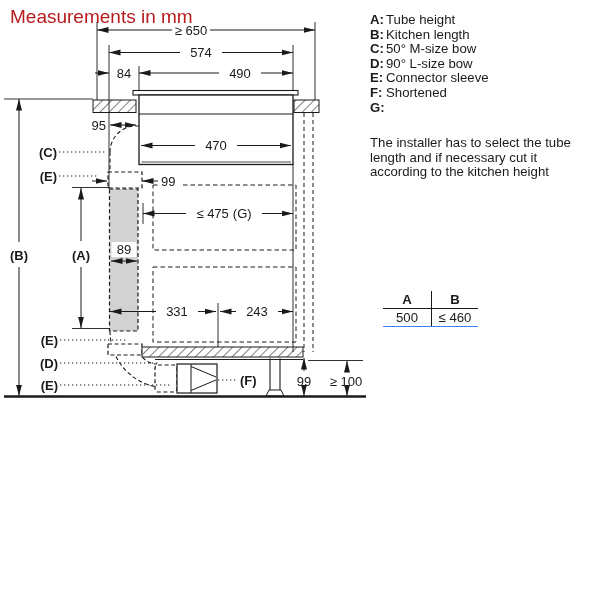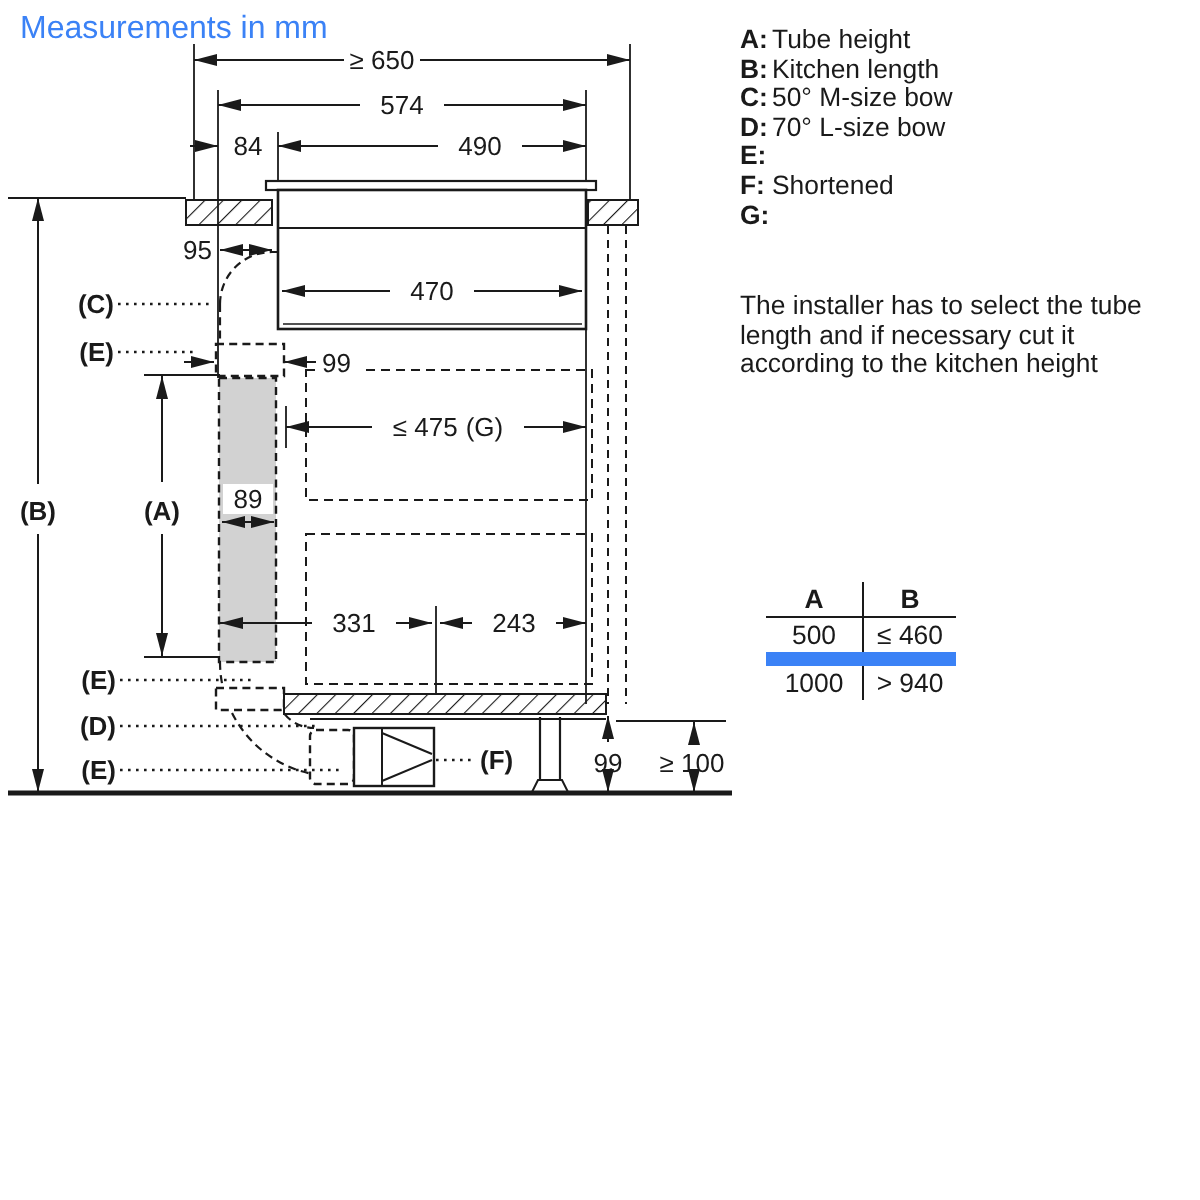--- a/index.html
+++ b/index.html
@@ -1,34 +1,34 @@
 <!DOCTYPE html>
 <html><head>
 <meta charset="utf-8">
 <style>
   html,body{margin:0;padding:0;}
   body{
     width:600px;height:600px;background:#ffffff;position:relative;
     font-family:"Liberation Sans",sans-serif;color:#1a1a1a;overflow:hidden;
   }
-  .title{position:absolute;left:10px;top:6px;font-size:16px;color:#3b82f6;}
+  .title{position:absolute;left:10px;top:6px;font-size:19px;color:#b91c1c;}
   svg{position:absolute;left:0;top:0;}
   svg text{font-family:"Liberation Sans",sans-serif;fill:#1a1a1a;font-size:13px;}
   svg text.bold{font-weight:bold;}
   .legend{position:absolute;left:370px;top:13px;font-size:13.2px;line-height:14.6px;}
   .legend .row{display:flex;}
   .legend .key{font-weight:bold;width:16px;flex:0 0 16px;}
-  .note{position:absolute;left:370px;top:146px;width:224px;font-size:13.2px;line-height:14.6px;}
+  .note{position:absolute;left:370px;top:136px;width:224px;font-size:13.2px;line-height:14.6px;}
   .ab-table{position:absolute;left:383px;top:291px;}
   .ab-table table{border-collapse:collapse;font-size:13.2px;}
   .ab-table th{font-weight:bold;}
   .ab-table th,.ab-table td{text-align:center;padding:0 4px;height:17px;min-width:38px;}
   .ab-table .c1{border-right:1px solid #1a1a1a;min-width:40px;}
   .ab-table tr.hdr th{border-bottom:1.3px solid #1a1a1a;}
-  .ab-table tr.r1 td{border-bottom:7px solid #3b82f6;}
+  .ab-table tr.r1 td{border-bottom:1px solid #3b82f6;}
 </style>
 </head>
 <body>
 
 <div class="title">Measurements in mm</div>
 
 <svg width="380" height="412" viewBox="0 0 380 412">
   <defs>
     <marker id="arr" viewBox="0 0 12 8" markerWidth="12" markerHeight="8" refX="11.5" refY="4" orient="auto-start-reverse" markerUnits="userSpaceOnUse">
       <path d="M0,1 L11.5,4 L0,7 Z" fill="#1a1a1a"></path>
@@ -219,24 +219,25 @@
   <div class="row">
       <span class="key">B:</span>
       <span>Kitchen length</span>
     </div>
   <div class="row">
       <span class="key">C:</span>
       <span>50° M-size bow</span>
     </div>
   <div class="row">
       <span class="key">D:</span>
-      <span>70° L-size bow</span>
+      <span>90° L-size bow</span>
     </div>
   <div class="row">
       <span class="key">E:</span>
+      <span>Connector sleeve</span>
     </div>
   <div class="row">
       <span class="key">F:</span>
       <span>Shortened</span>
     </div>
   <div class="row">
       <span class="key">G:</span>
     </div>
 </div>
 
@@ -246,19 +247,15 @@
   <table>
     <tbody>
         <tr class="hdr">
       <th class="c1">A</th>
       <th>B</th>
     </tr>
     <tr class="r1">
       <td class="c1">500</td>
       <td>≤ 460</td>
     </tr>
-    <tr class="r2">
-      <td class="c1">1000</td>
-      <td>&gt; 940</td>
-    </tr>
   </tbody>
     </table>
 </div>
 
 </body></html>

